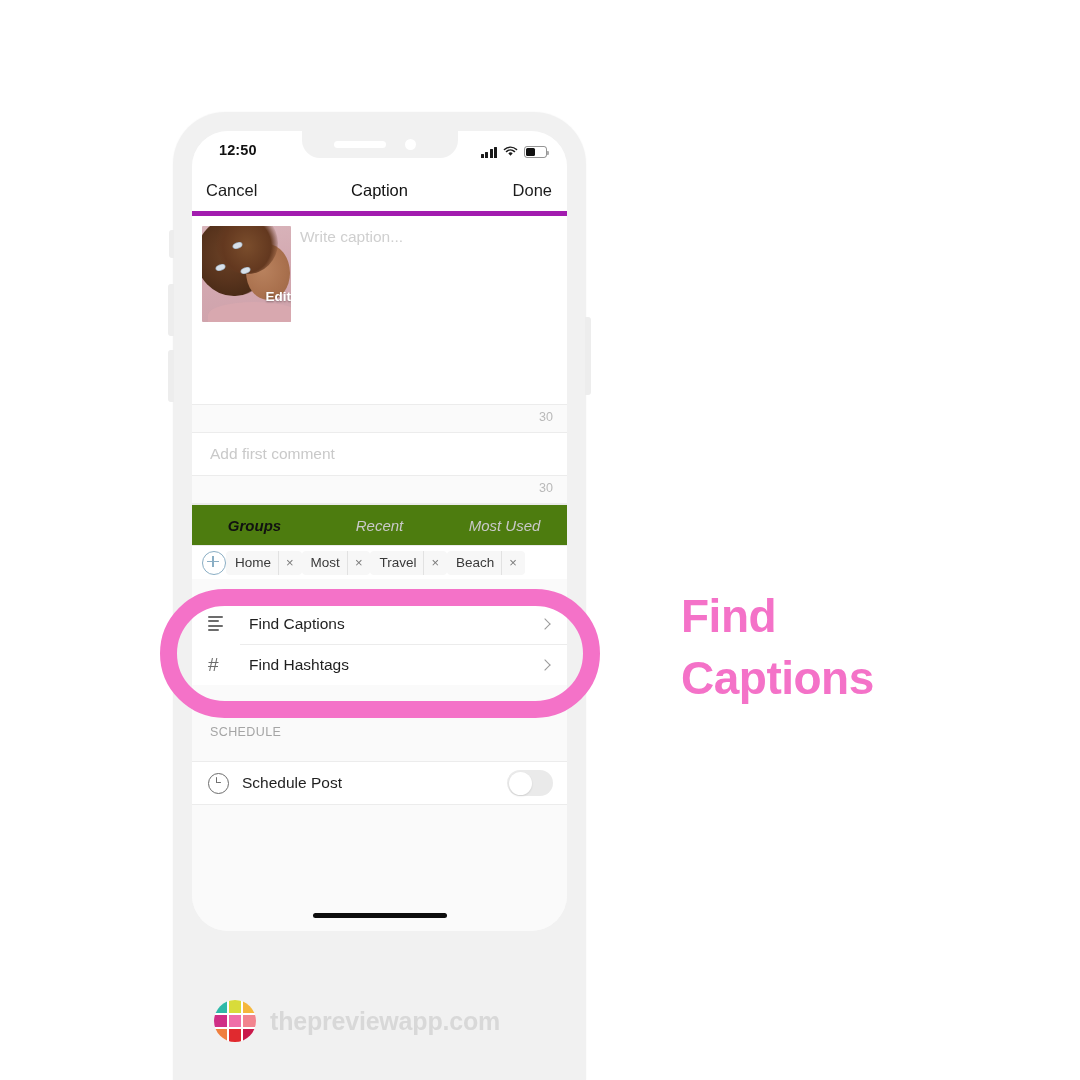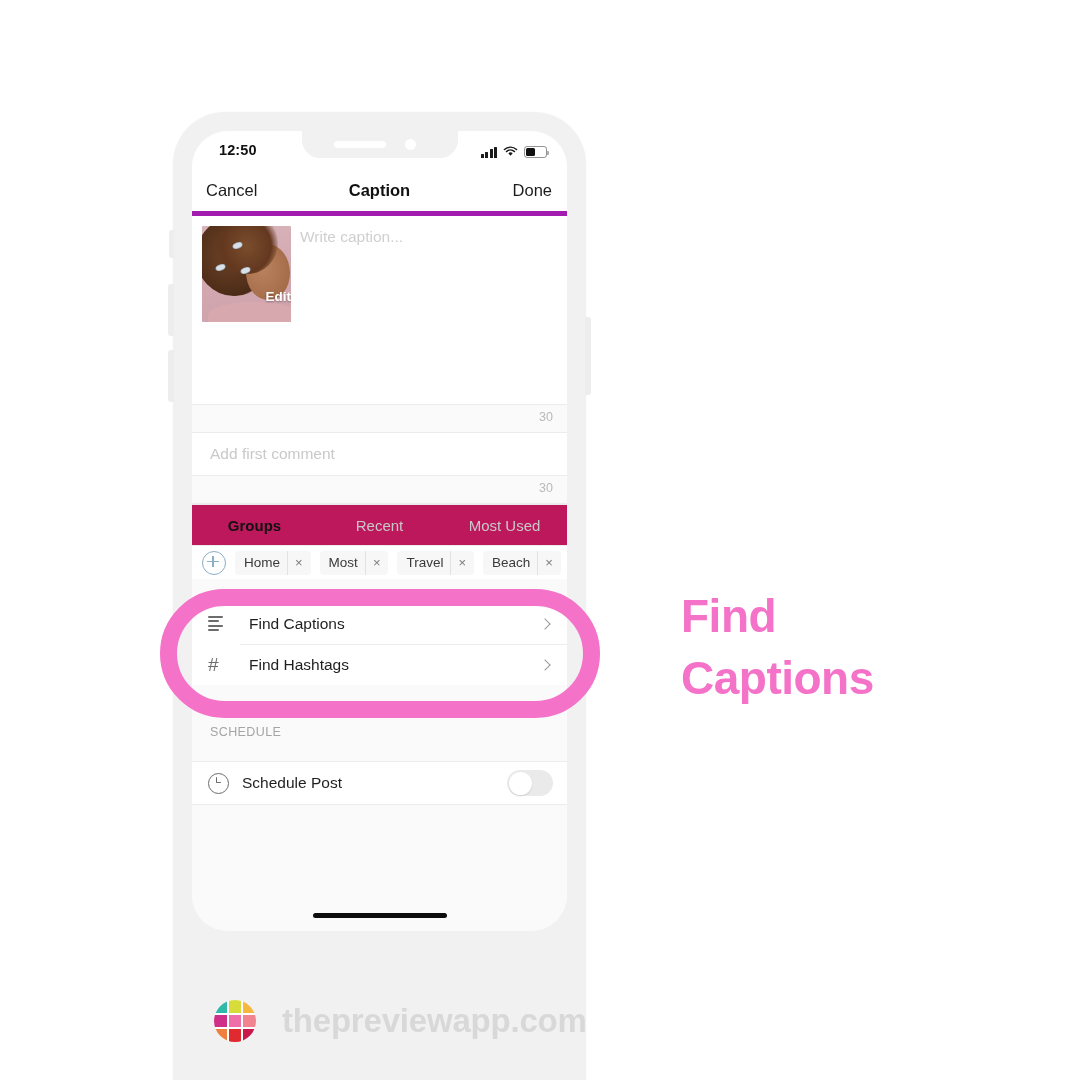--- a/index.html
+++ b/index.html
@@ -131,21 +131,21 @@
     background: #ffffff;
     border-bottom: 5px solid #a21caf;
   }
   #nav-cancel {
     position: absolute; left: 14px; top: 10px;
     font-size: 16.5px; color: #1c1c1c;
   }
   #nav-title {
     position: absolute; left: 0; right: 0; top: 10px;
     text-align: center;
-    font-size: 16.5px; font-weight: bold; color: #111;
+    font-size: 16.5px; font-weight: normal; color: #111;
   }
   #nav-done {
     position: absolute; right: 15px; top: 10px;
     font-size: 16.5px; color: #1c1c1c;
   }
 
   
   #caption-area {
     position: relative;
     background: #ffffff;
@@ -235,43 +235,43 @@
   }
   #hashtags-label span {
     position: absolute;
     left: 18px; bottom: 6px;
     font-size: 12.5px;
     letter-spacing: .4px;
     color: #a5a5a5;
   }
   #tabs {
     height: 40px;
-    background: #be185d;
+    background: #4d7c0f;
     border-top: 1px solid #ebebeb;
     border-bottom: 1px solid #ebebeb;
     display: flex;
     align-items: center;
+    font-style: italic;
   }
   .tab {
     flex: 1;
     text-align: center;
     font-size: 15px;
     color: #c9c9c9;
   }
   .tab.active {
     color: #111;
     font-weight: bold;
   }
   #chips-row {
     height: 33px;
     background: #ffffff;
     display: flex;
     align-items: center;
     padding-left: 10px;
-    gap: 9px;
     overflow: hidden;
   }
   #add-chip {
     flex: none;
     width: 22px; height: 22px;
     border: 1.4px solid #8aaec4;
     border-radius: 50%;
     position: relative;
   }
   #add-chip::before, #add-chip::after {
@@ -444,25 +444,24 @@
     border-radius: 50%;
     overflow: hidden;
     display: grid;
     grid-template-columns: repeat(3, 1fr);
     grid-template-rows: repeat(3, 1fr);
     gap: 1.6px;
     background: #ffffff;
   }
   #brand-logo i { display:block; }
   #brand-text {
-    font-size: 33px;
+    font-size: 25px;
     font-weight: bold;
     color: #d8d8d8;
     letter-spacing: -.2px;
-    margin-left: 12px;
   }
 </style>
 </head>
 <body>
 
 <div id="phone-frame">
 
   <div class="side-btn" id="btn-mute"></div>
   <div class="side-btn" id="btn-volup"></div>
   <div class="side-btn" id="btn-voldn"></div>

